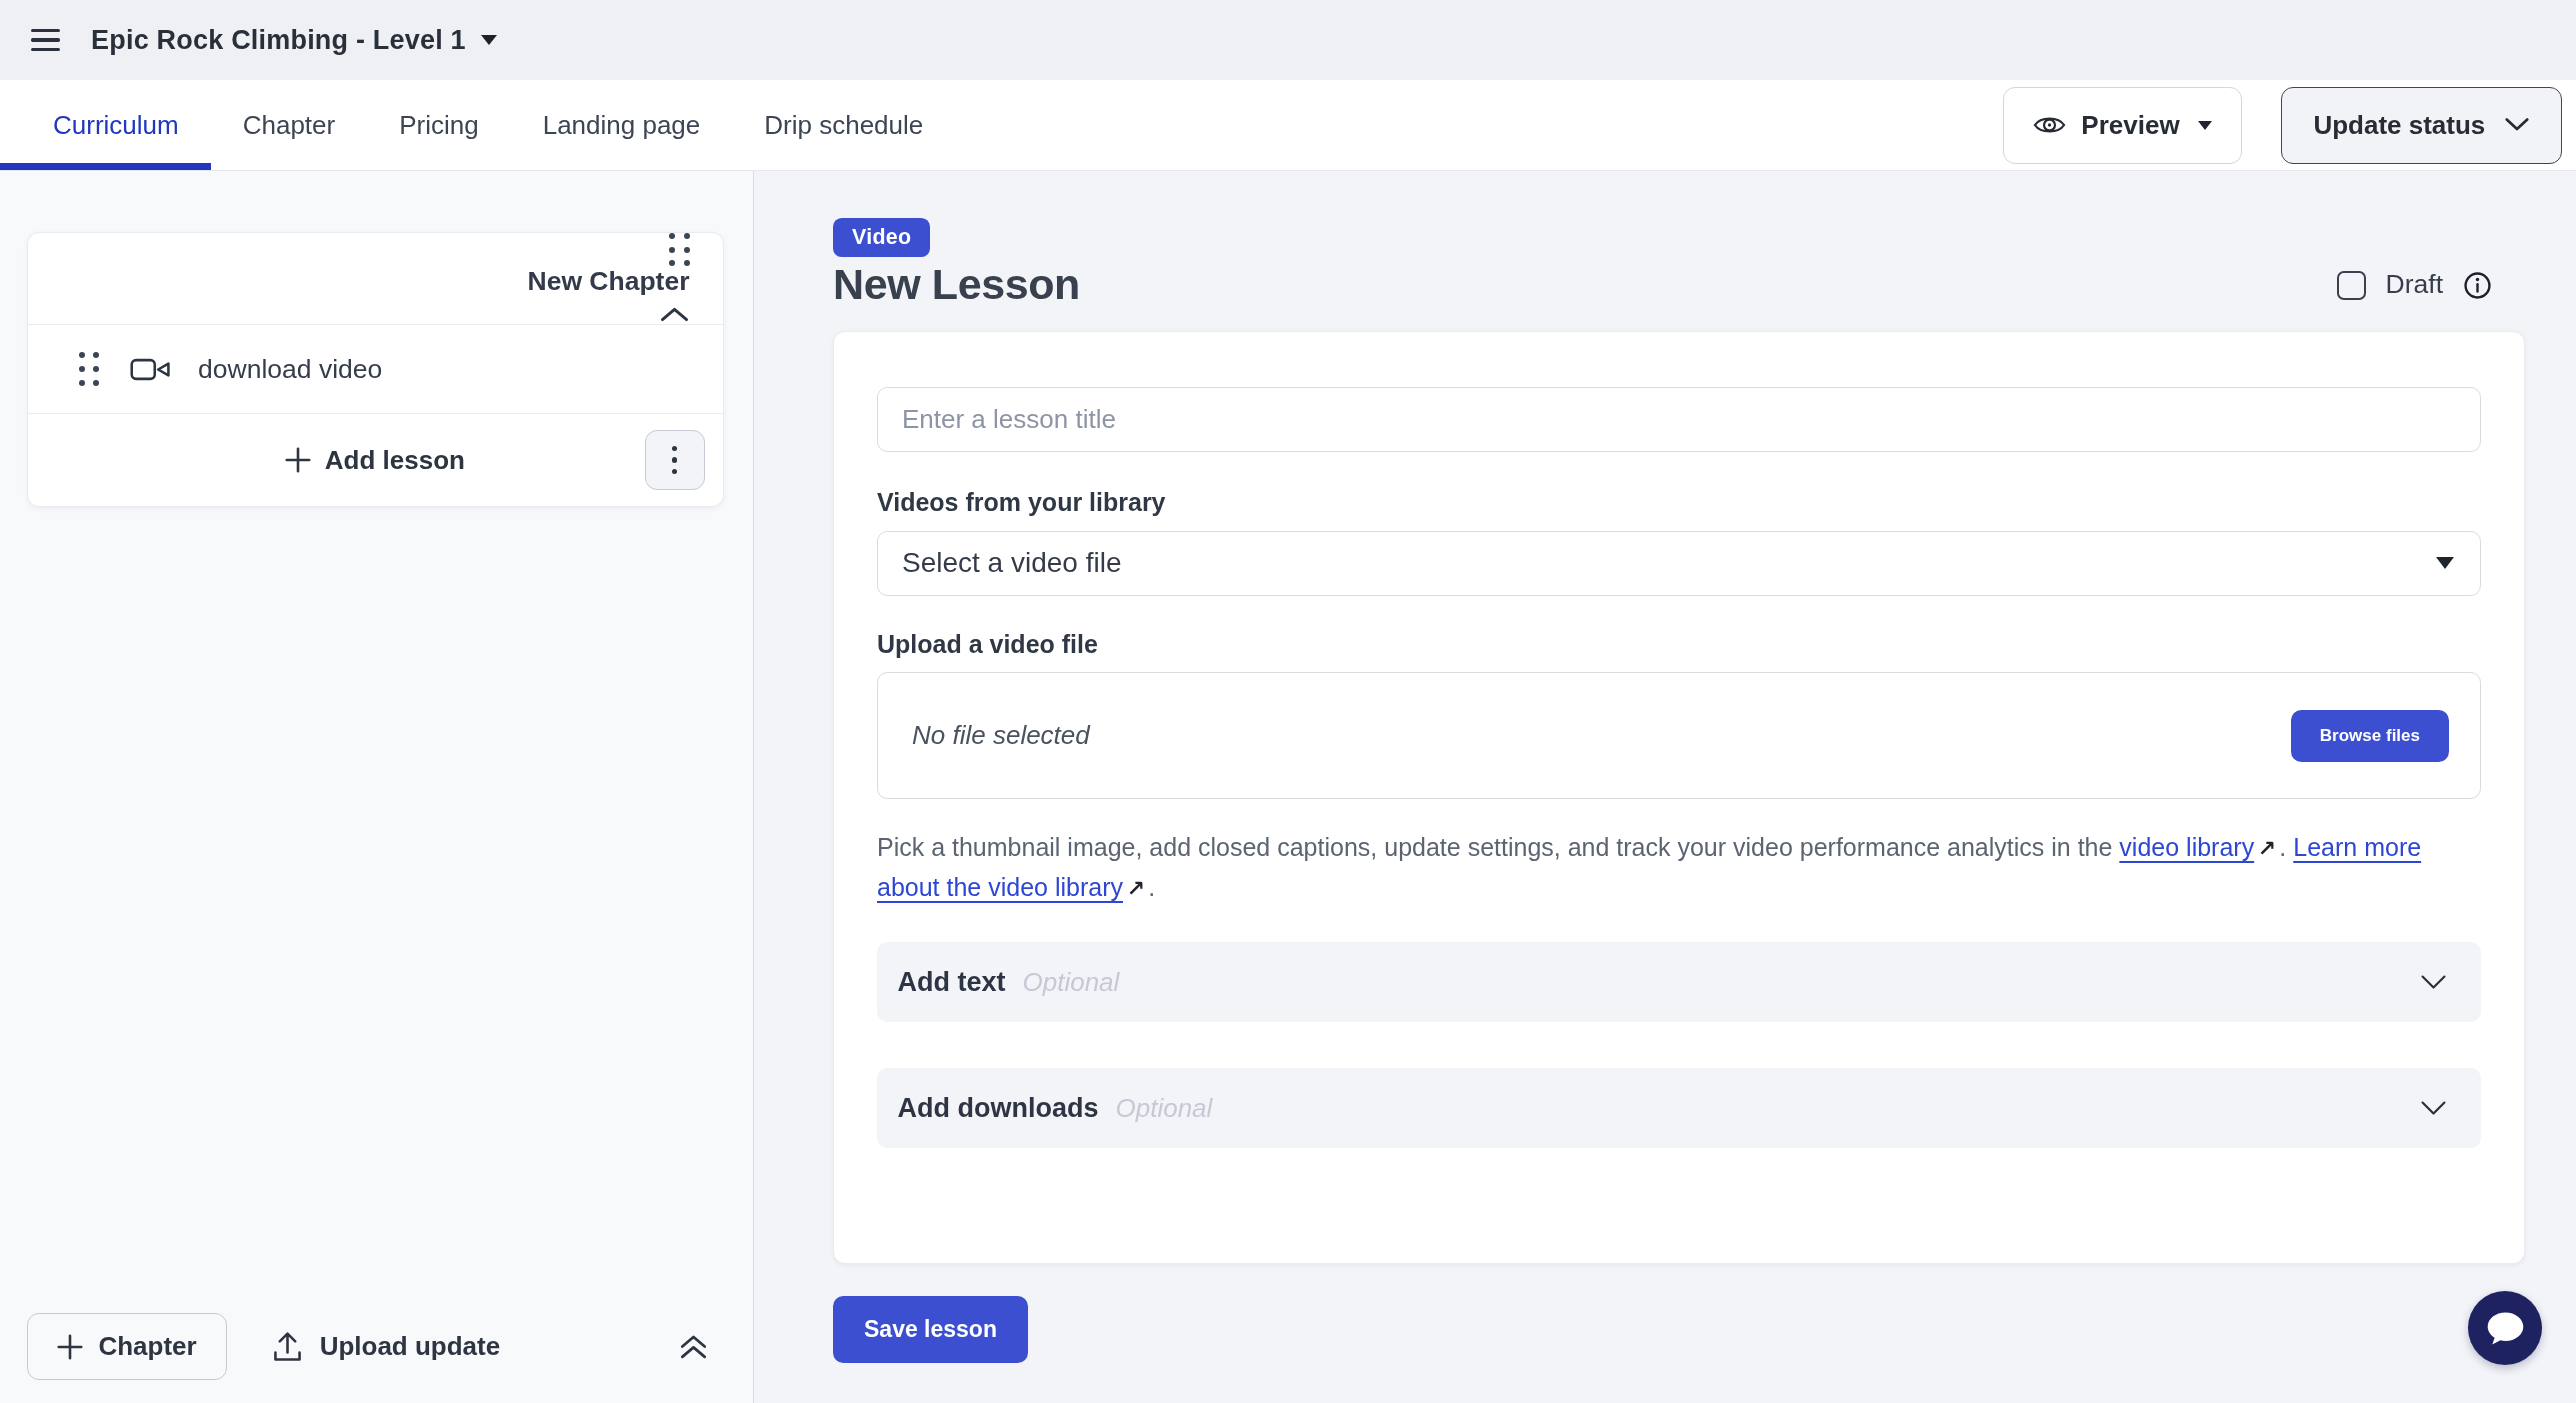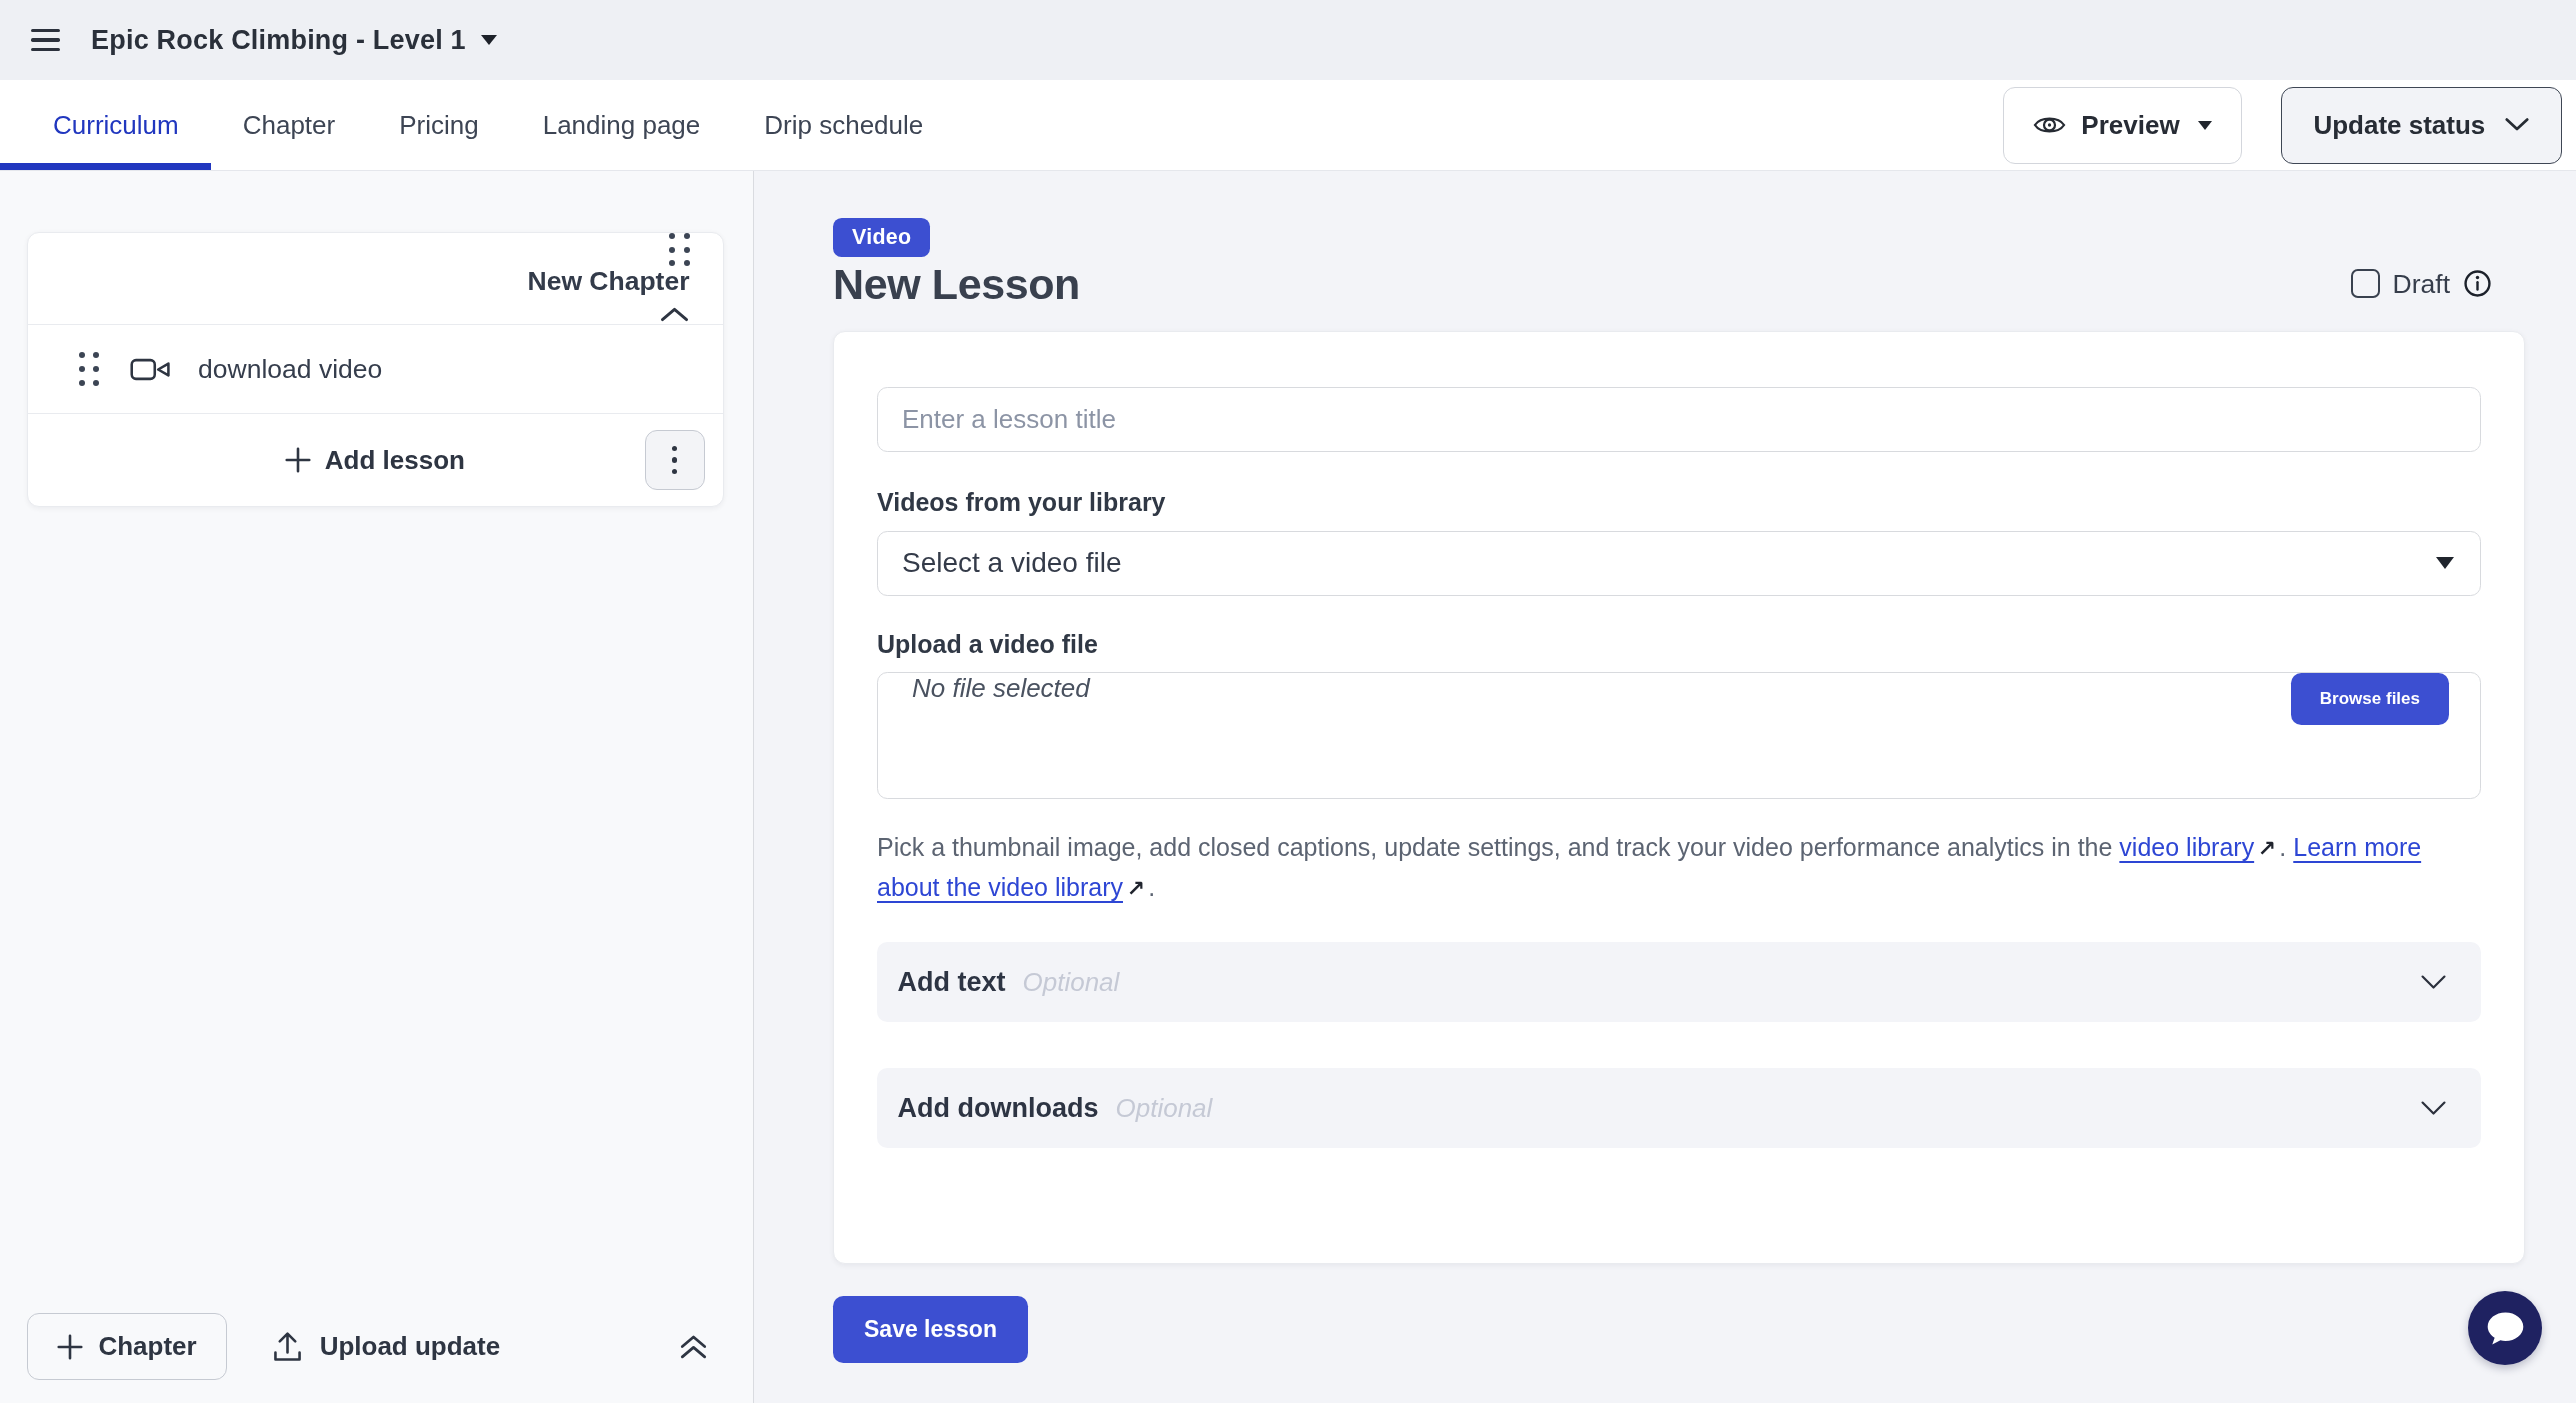--- a/index.html
+++ b/index.html
@@ -53,34 +53,34 @@
   .btn-chapter .lbl { font-size:26px; font-weight:700; color:#2e3542; }
   .upload-content { display:flex; align-items:center; gap:17px; margin-left:45px; cursor:pointer; }
   .upload-content .lbl { font-size:26px; font-weight:700; color:#2e3542; }
   .collapse-all { margin-left:auto; margin-right:17px; cursor:pointer; display:flex; }
 
   
   .main { flex:1; position:relative; padding:47px 51px 0 79px; overflow:hidden; }
   .badge { display:inline-block; background:#3c4fd1; color:#ffffff; font-size:21.4px; font-weight:600; padding:6.8px 19px; border-radius:8.6px; letter-spacing:0.3px; }
   .heading-row { display:flex; align-items:center; justify-content:space-between; margin-top:3.4px; padding-right:33px; }
   .page-title { font-size:43px; font-weight:600; color:#39404e; letter-spacing:-0.4px; }
-  .draft-control { display:flex; align-items:flex-start; gap:13px; }
+  .draft-control { display:flex; align-items:flex-end; gap:20px; }
   .draft-checkbox { appearance:none; -webkit-appearance:none; width:29px; height:29px; border:2.6px solid #39414f; border-radius:6.8px; background:transparent; cursor:pointer; }
   .draft-label { font-size:26.5px; color:#363d4b; }
 
   .card { margin-top:22px; width:1692px; height:933px; background:#ffffff; border:0.9px solid #e9ebef; border-radius:12px; box-shadow:0 1.7px 5.1px rgba(25,28,40,0.05); padding:38px 43px 0 43px; overflow:hidden; }
   .field-label { display:block; font-size:25px; font-weight:700; color:#303845; height:29px; }
   .text-input { width:100%; height:65px; margin-top:17px; border:1.7px solid #d8dade; border-radius:10.3px; padding:0 24px; font-size:26px; color:#343b49; font-family:"Liberation Sans", sans-serif; background:#fff; outline:none; }
   .text-input::placeholder { color:#8c94a5; }
   .field-gap { margin-top:36px; }
   .select-box { width:100%; height:65px; margin-top:13.7px; border:1.7px solid #d8dade; border-radius:10.3px; padding:0 26px 0 24px; display:flex; align-items:center; justify-content:space-between; background:#fff; cursor:pointer; }
   .select-value { font-size:28px; color:#343b49; }
   .select-caret { width:0; height:0; border-left:9.4px solid transparent; border-right:9.4px solid transparent; border-top:12px solid #20252d; }
   .upload-gap { margin-top:34px; }
-  .upload-box { width:100%; height:127px; margin-top:13.7px; border:1.7px solid #d8dade; border-radius:10.3px; display:flex; padding:0 31px 0 34px; background:#fff; }
+  .upload-box { width:100%; height:127px; margin-top:13.7px; border:1.7px solid #d8dade; border-radius:10.3px; display:flex; align-items:center; padding:0 31px 0 34px; background:#fff; }
   .no-file { font-size:26px; font-style:italic; color:#4a5260; }
   .btn-browse { margin-left:auto; height:52px; padding:0 29px; background:#3c4fd1; color:#fff; font-size:17px; font-weight:700; border:none; border-radius:10.3px; cursor:pointer; font-family:"Liberation Sans", sans-serif; }
 
   .help { margin-top:29px; font-size:25px; line-height:38px; color:#5c6472; }
   .help p + p { margin-top:13.7px; }
   .help a { color:#2d46d4; text-decoration:underline; text-underline-offset:5.1px; text-decoration-thickness:1.7px; cursor:pointer; }
   .ext-arrow { color:#20242e; font-weight:700; font-style:normal; text-decoration:none; margin:0 3.4px; font-family:"DejaVu Sans", sans-serif; font-size:22px; }
 
   .accordion { width:100%; height:80px; margin-top:34px; background:#f3f4f8; border-radius:10.3px; display:flex; align-items:center; padding:0 34px 0 20.5px; cursor:pointer; }
   .accordion + .accordion { margin-top:46px; }

